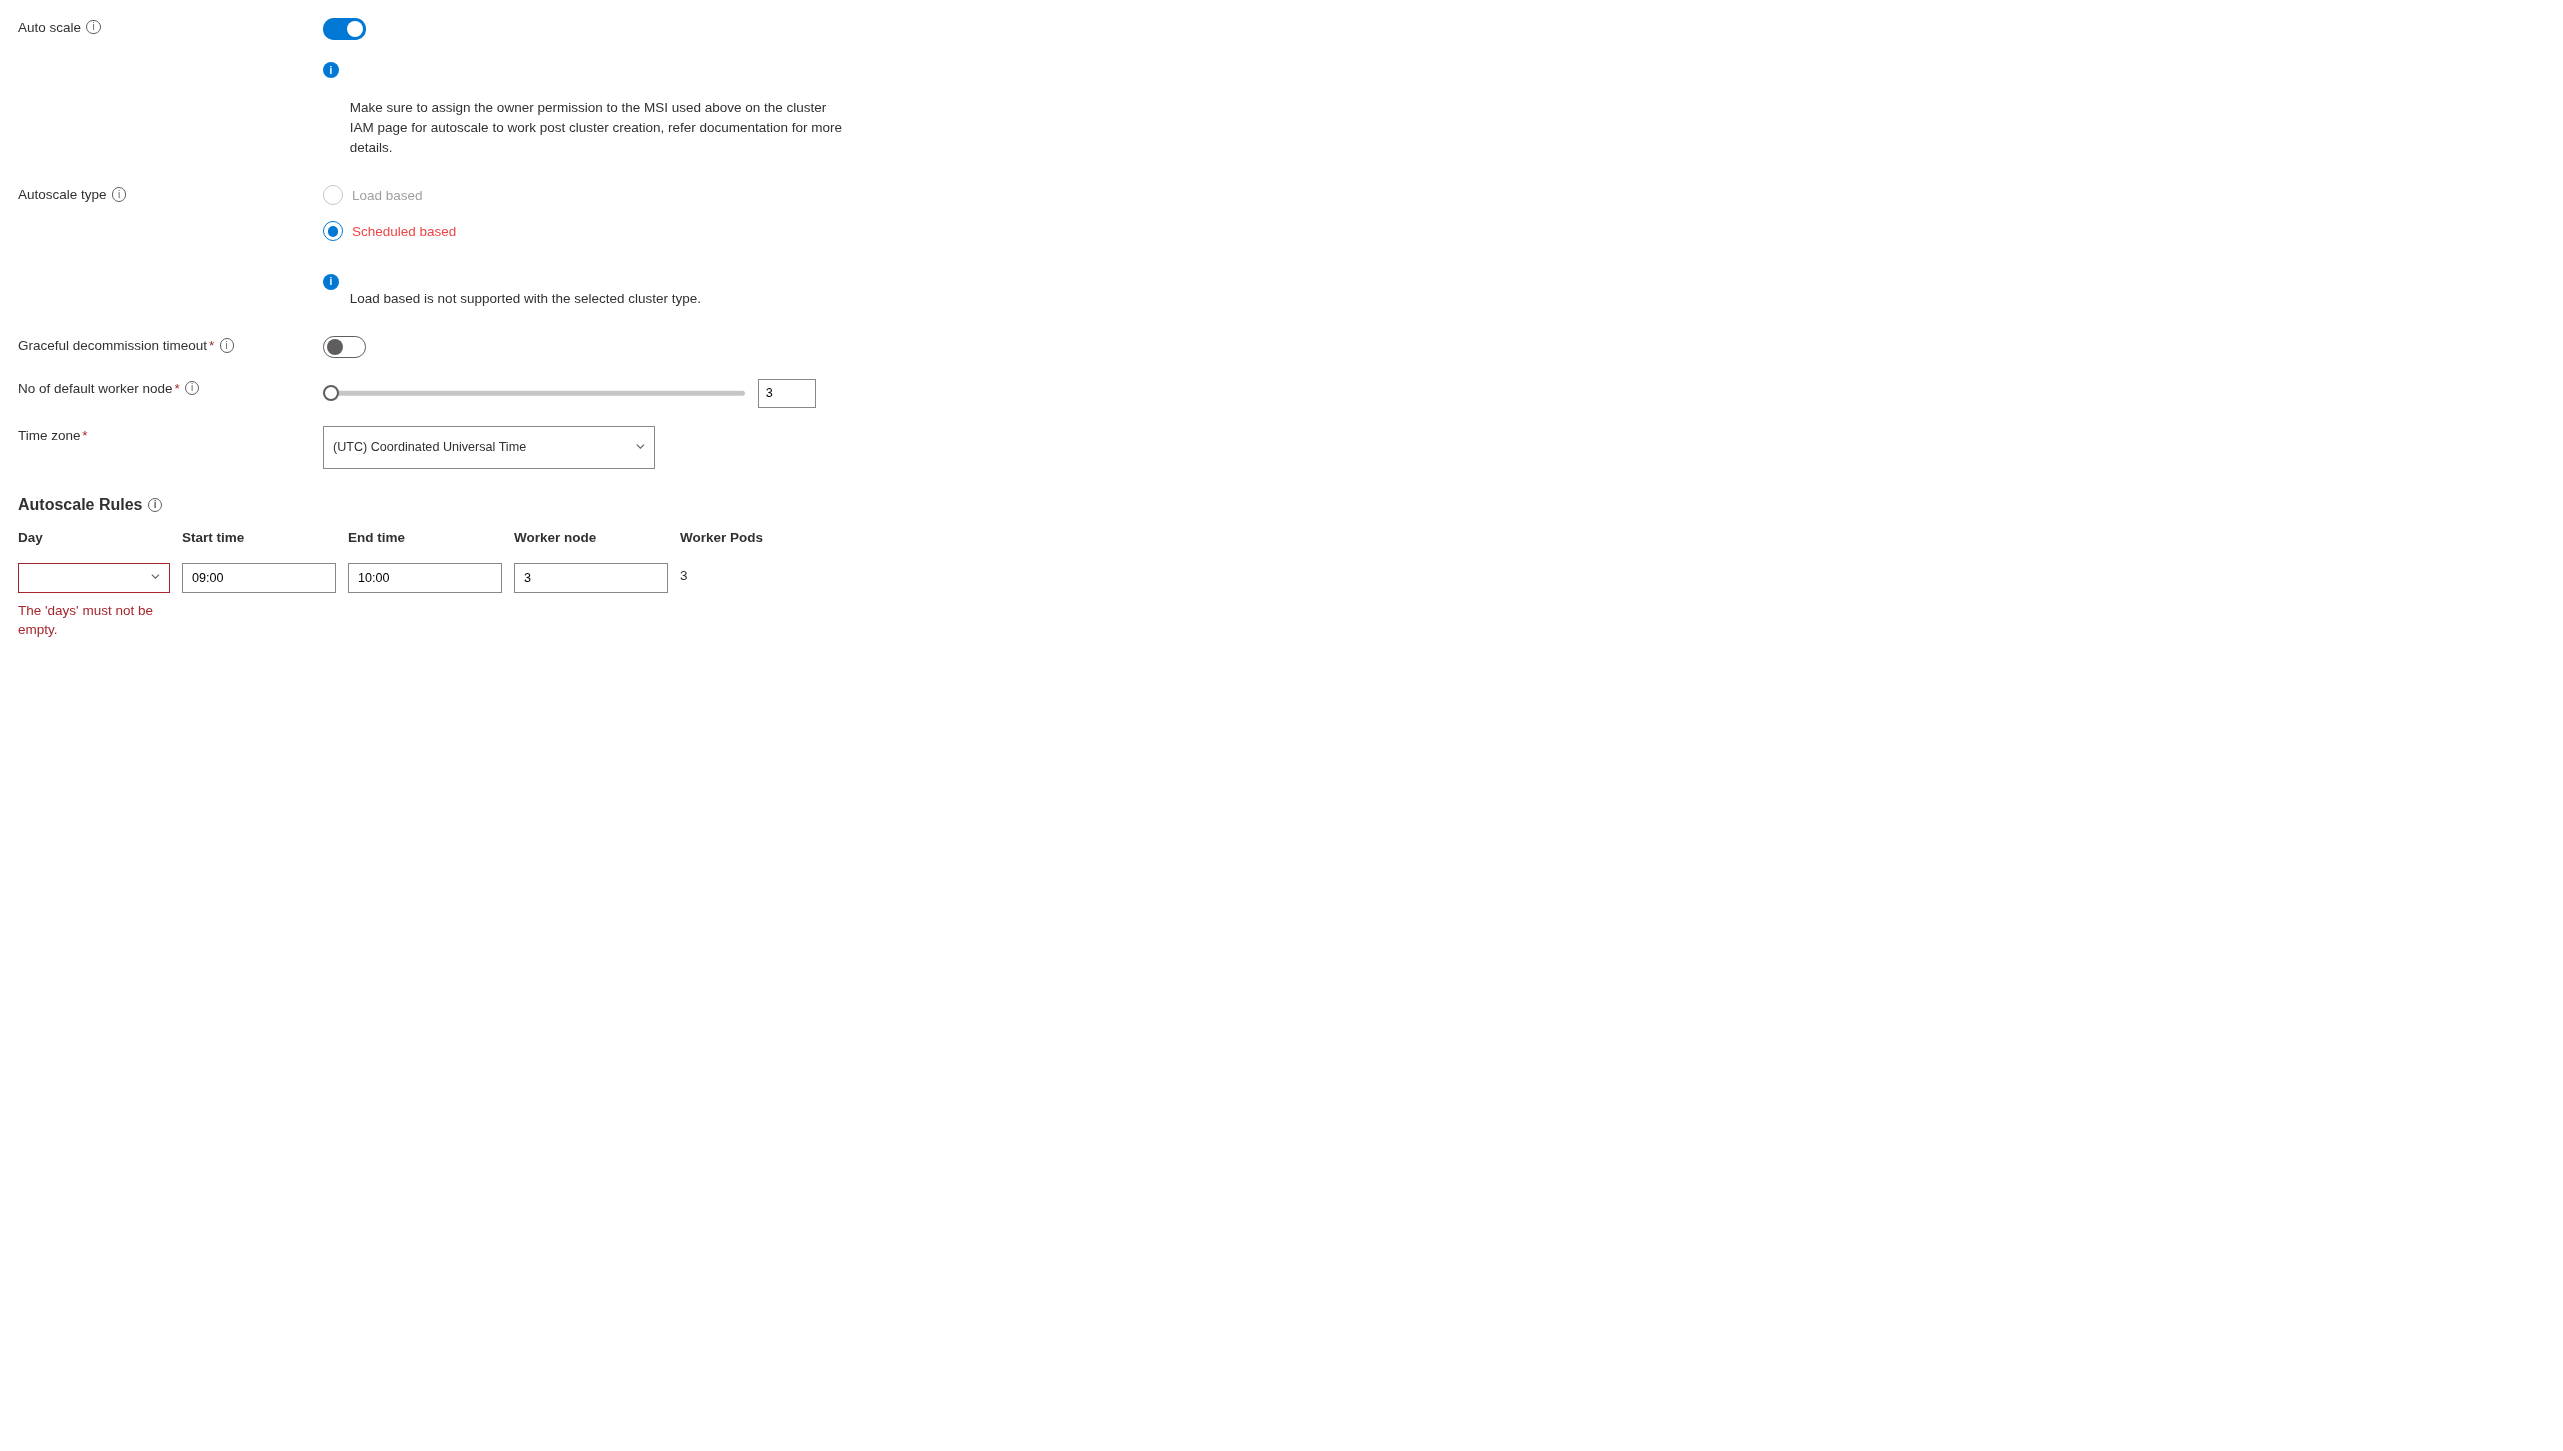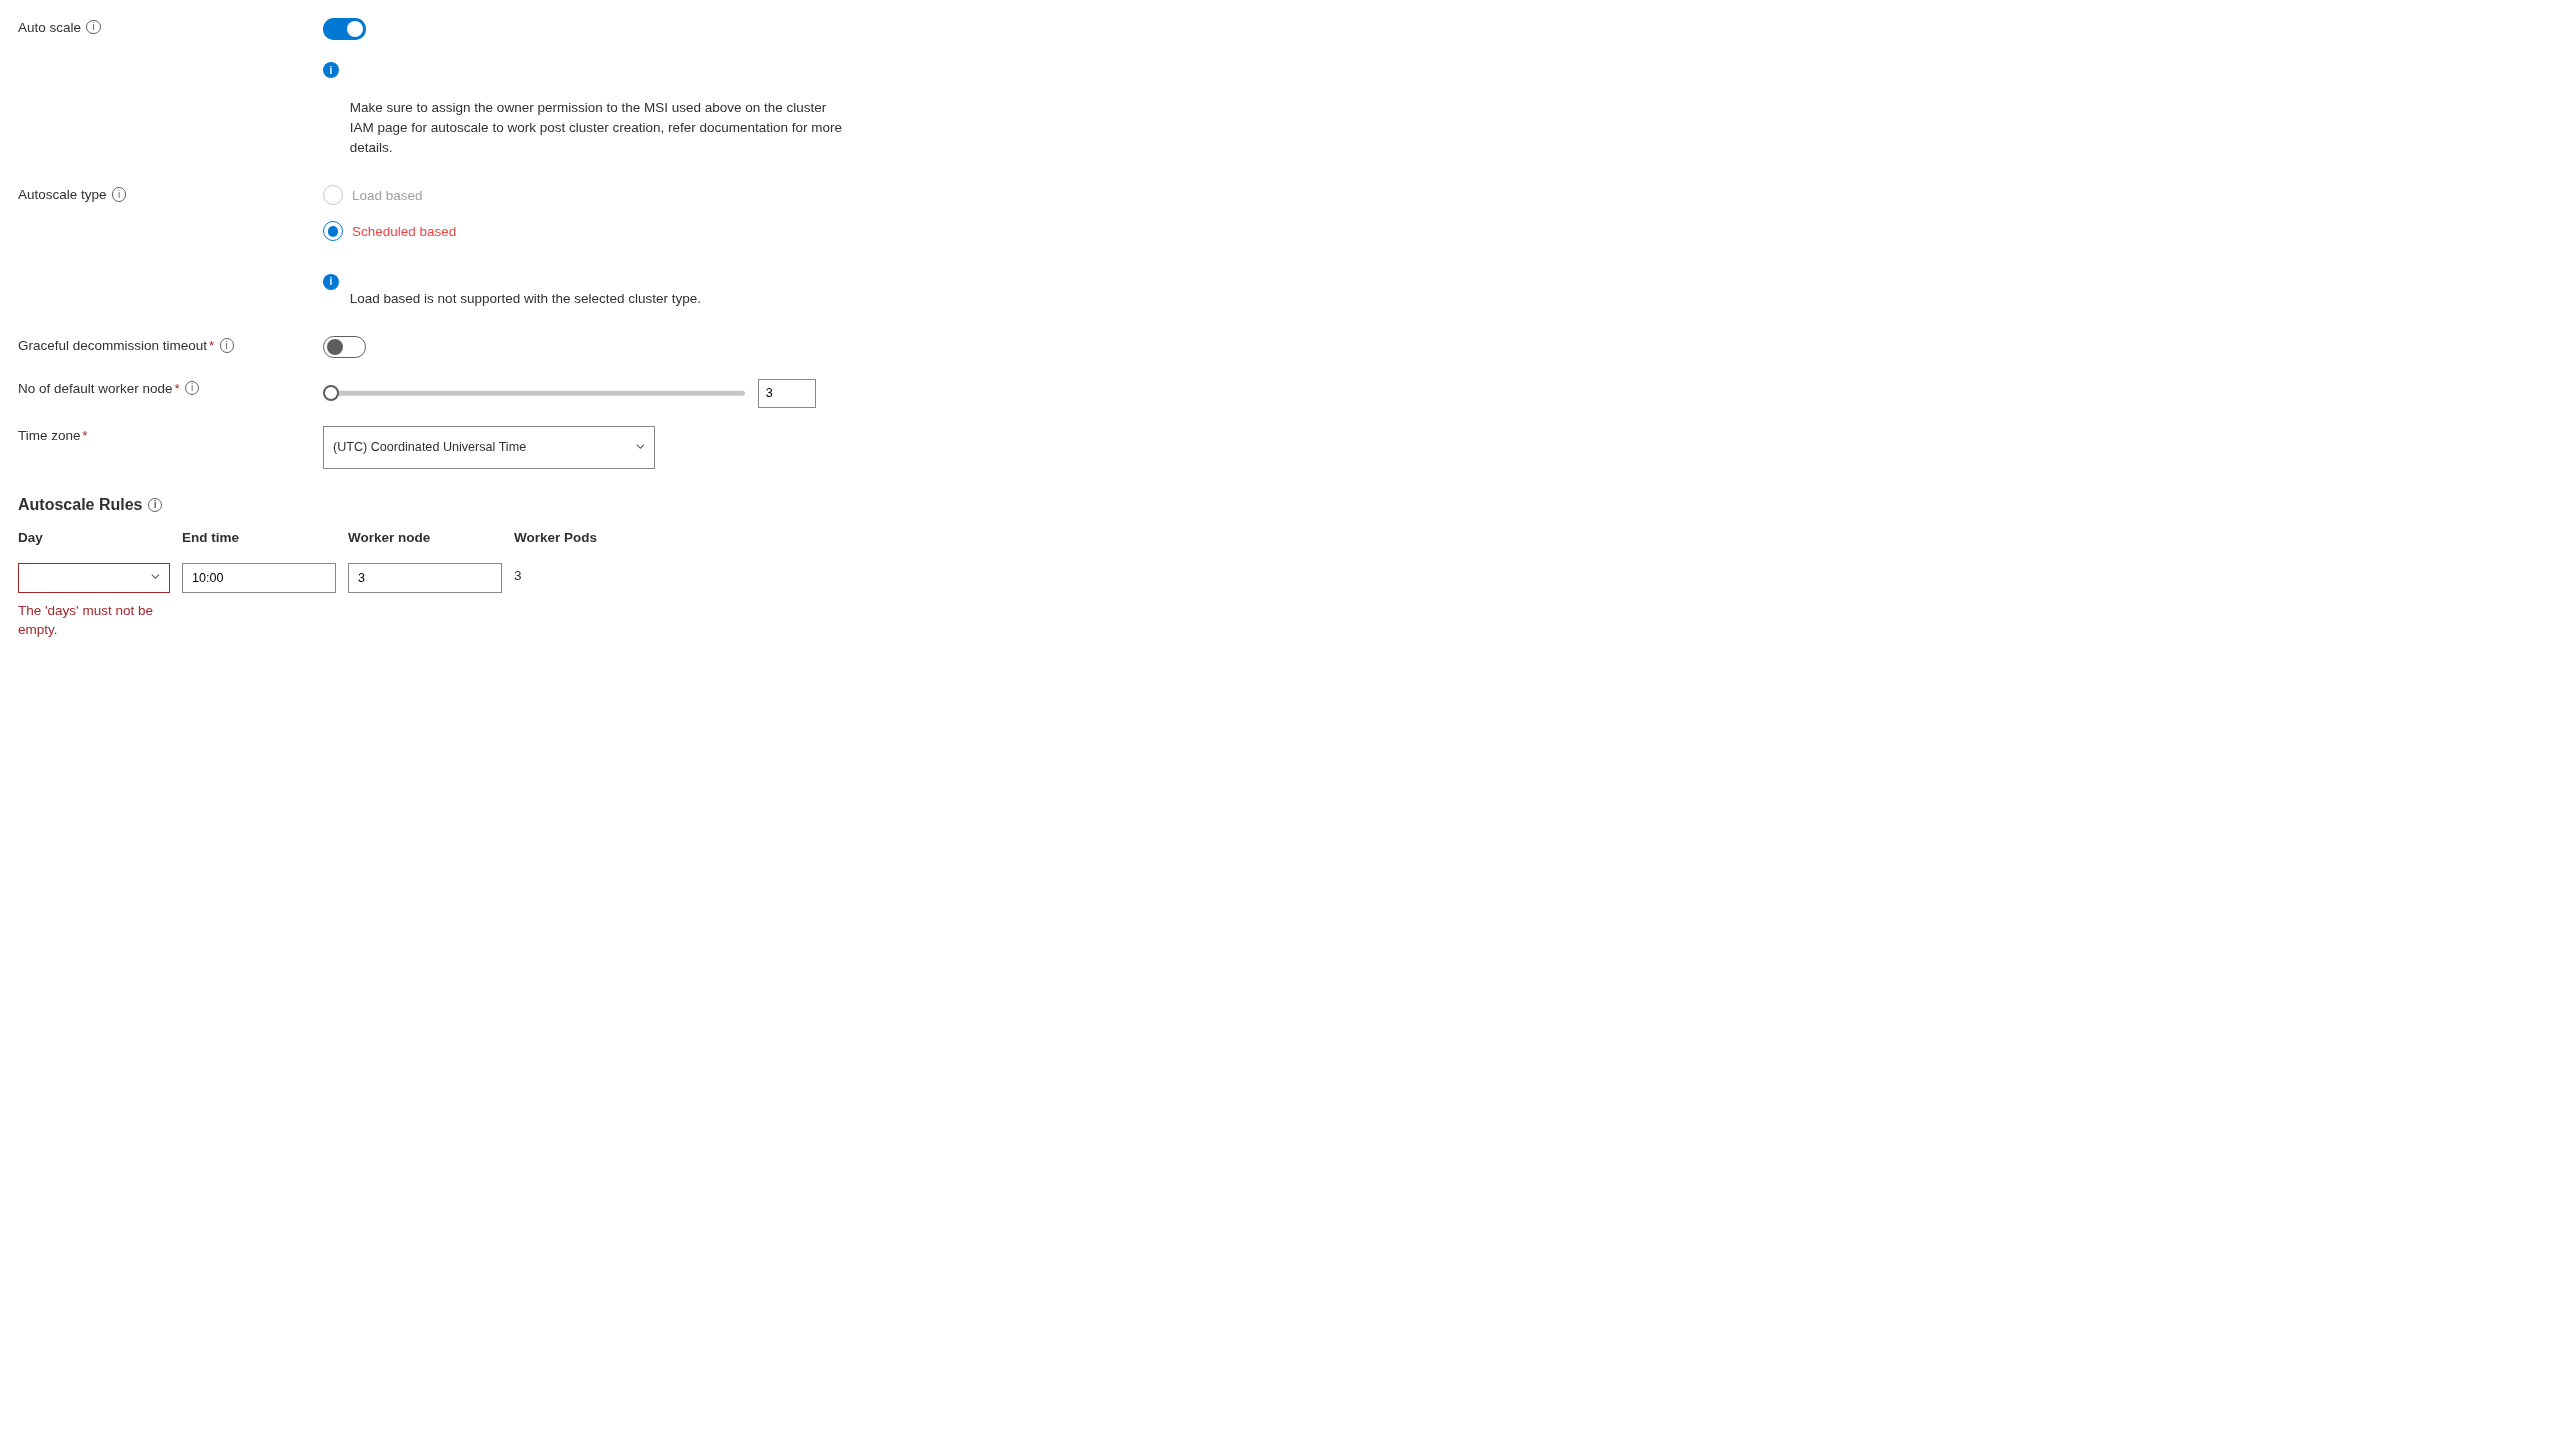--- a/index.html
+++ b/index.html
@@ -467,20 +467,24 @@
         </div>
         <span class="select-chevron">
           <svg class="chevron-svg" viewBox="0 0 12 12">
               <path d="M2 4 L6 8 L10 4" fill="none" stroke="#605e5c" stroke-width="1.2"></path>
             </svg>
         </span>
       </div>
       <div class="error-message">The 'days' must not be empty.</div>
     </div>
 
+    <div class="rules-col start">
+      <div class="col-header">Start time</div>
+      <input class="col-input" type="text" value="09:00" style="">
+    </div>
 
     <div class="rules-col end">
       <div class="col-header">End time</div>
       <input class="col-input" type="text" value="10:00" style="">
     </div>
 
     <div class="rules-col worker">
       <div class="col-header">Worker node</div>
       <input class="col-input" type="text" value="3" style="">
     </div>

